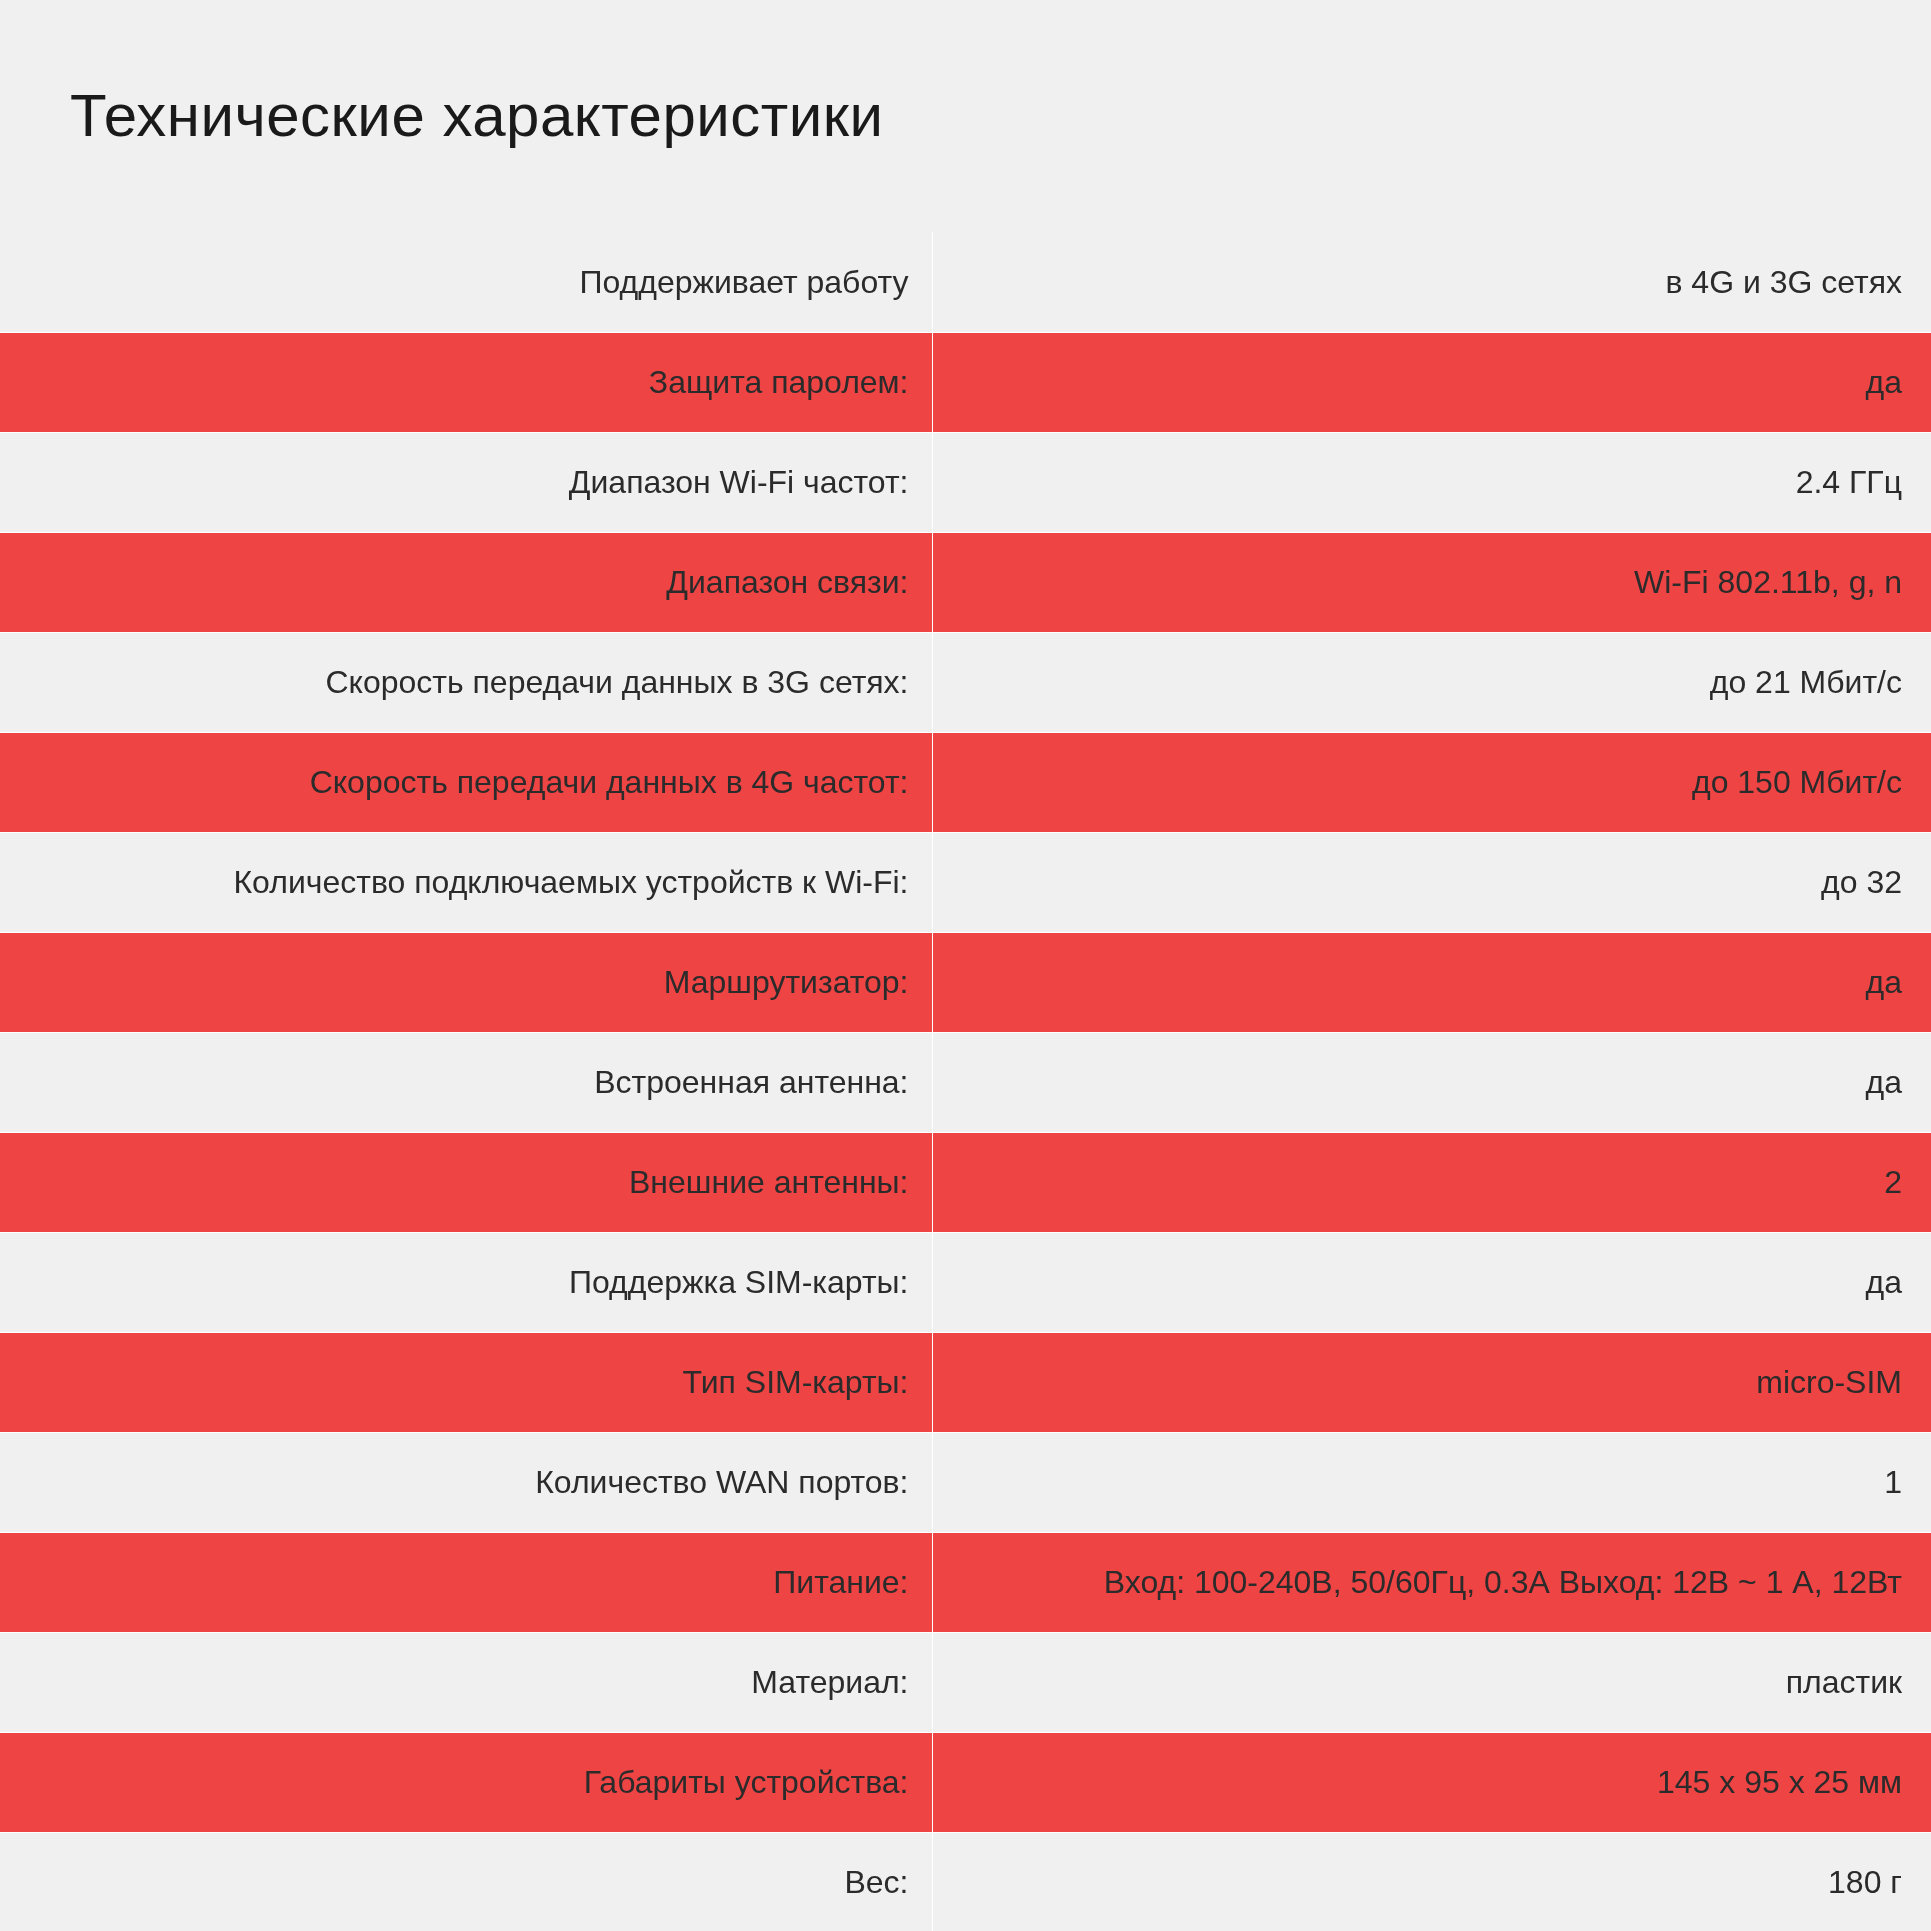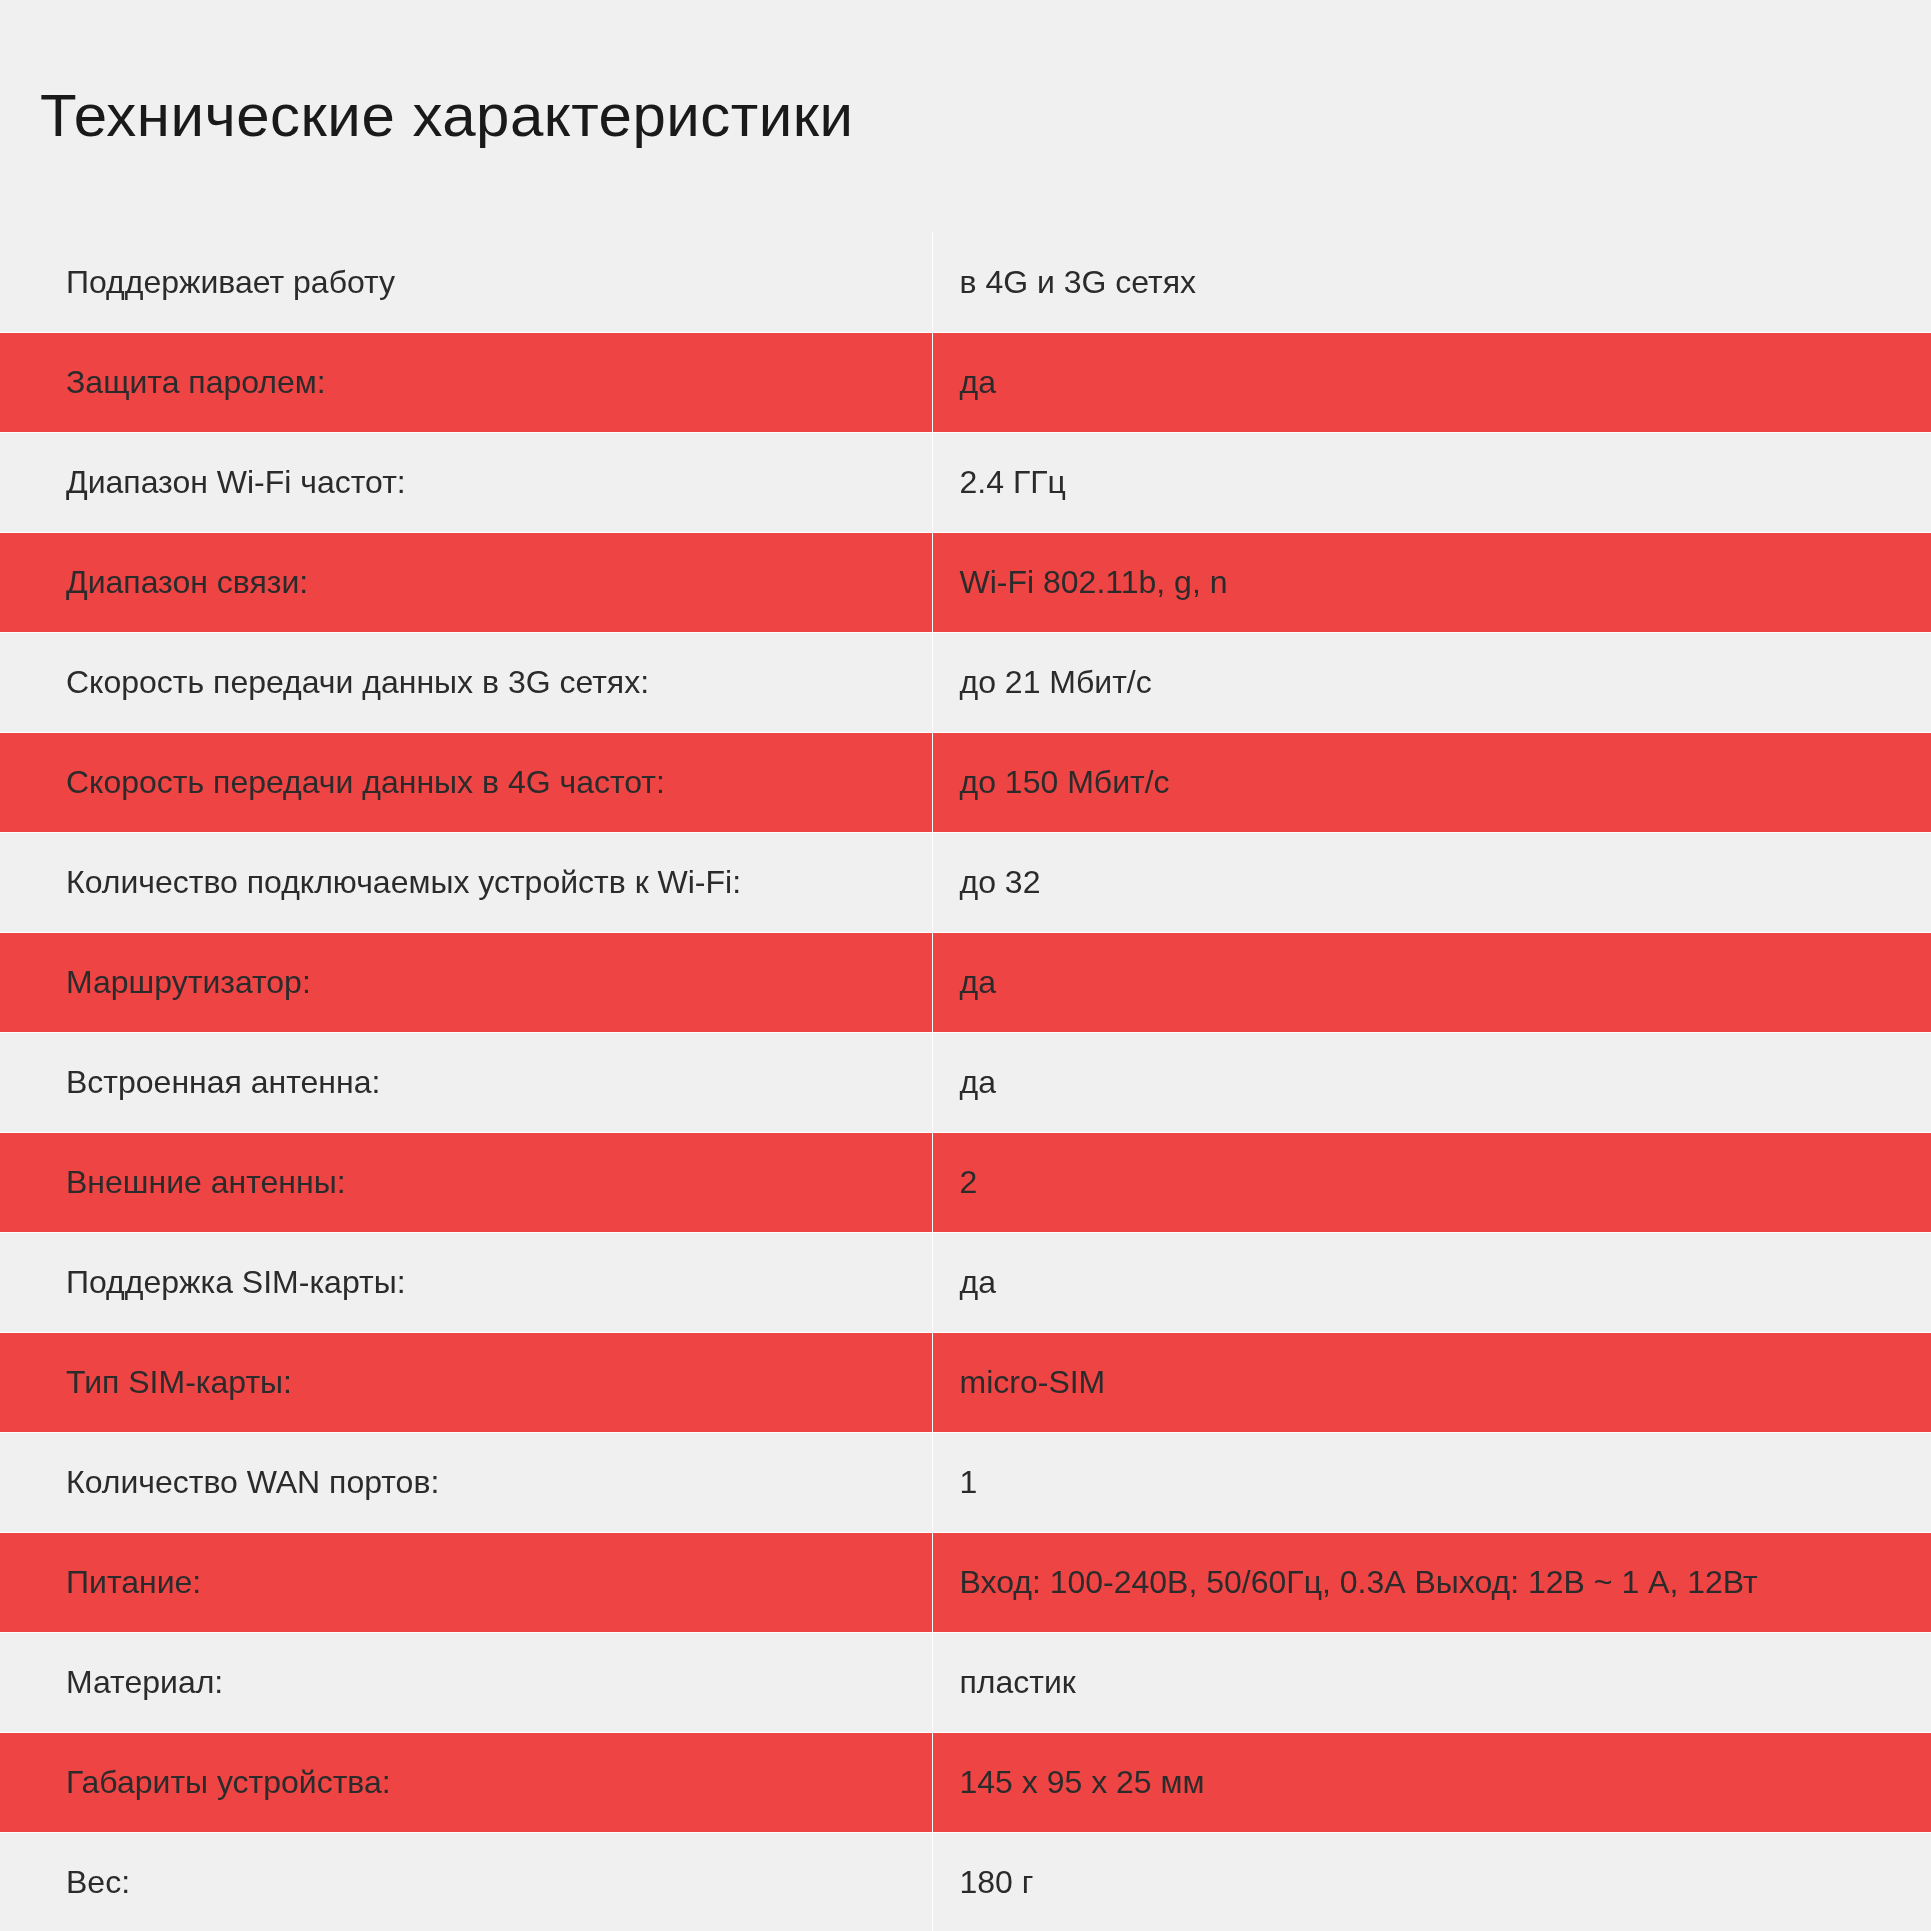--- a/index.html
+++ b/index.html
@@ -17,33 +17,34 @@
   .page {
     width: 1931px;
     box-sizing: border-box;
   }
   .spec-header {
     height: 232px;
     background: #f0f0f0;
     display: flex;
     align-items: center;
     box-sizing: border-box;
-    padding-left: 40px;
+    padding-left: 70px;
   }
   .spec-title {
     font-size: 60px;
     font-weight: 400;
     letter-spacing: 0.5px;
     color: #1a1a1a;
     line-height: 1.1;
   }
   table.spec-table {
     width: 1931px;
     border-collapse: collapse;
     table-layout: fixed;
+    text-align: right;
   }
   table.spec-table tr {
     height: 100px;
   }
   table.spec-table td {
     vertical-align: middle;
     font-size: 32px;
     font-weight: 400;
     color: #2b2b2b;
     line-height: 1.25;

